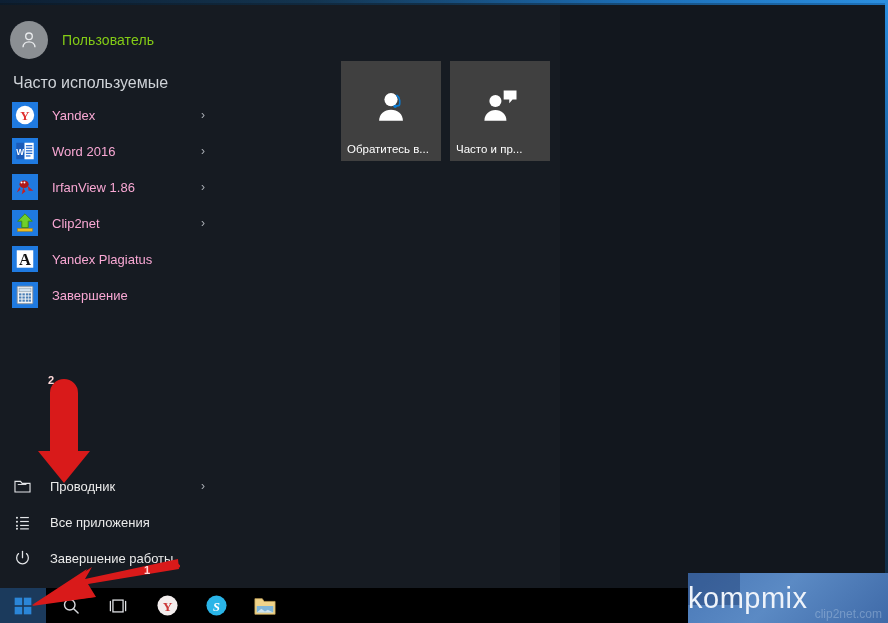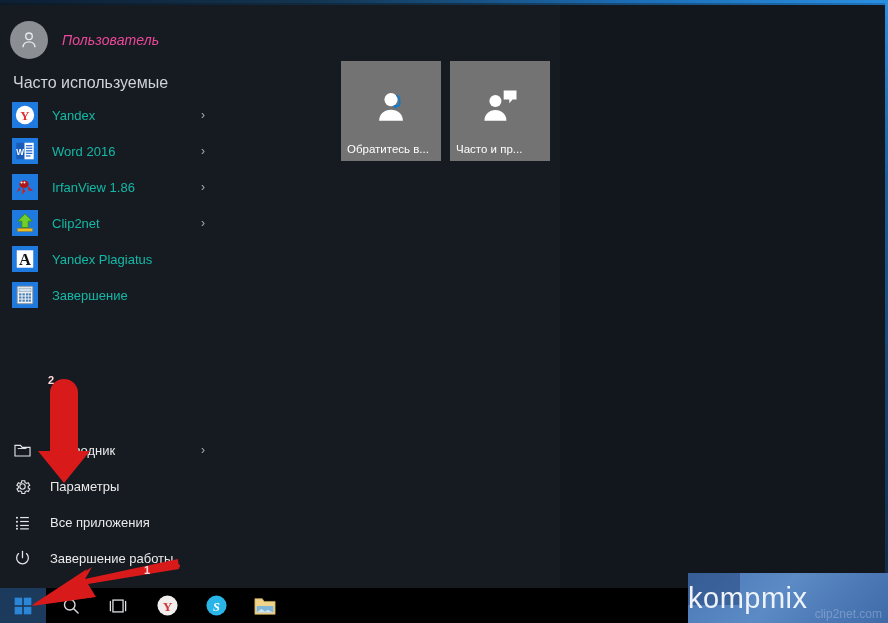--- a/index.html
+++ b/index.html
@@ -49,21 +49,21 @@
   }
   .avatar {
     width: 38px; height: 38px; border-radius: 50%;
     background: #8b8f93;
     display: flex; align-items: center; justify-content: center;
     flex: 0 0 auto;
   }
   .avatar svg { display: block; }
   .user-name {
     margin-left: 14px;
-    color: #ec4899; font-size: 14px; letter-spacing: .1px; font-style: italic;
+    color: #84cc16; font-size: 14px; letter-spacing: .1px;
   }
 
   
   .section-head {
     position: absolute; left: 13px; top: 69px;
     color: #cfd3d8; font-size: 16px;
   }
 
   
   #app-list { position: absolute; left: 0; top: 92px; width: 215px; }
@@ -72,21 +72,21 @@
     display: flex; align-items: center;
     height: 36px; padding-left: 12px;
   }
   .app-icon {
     width: 26px; height: 26px; flex: 0 0 auto;
     background: #1f7ae0;
     display: flex; align-items: center; justify-content: center;
     overflow: hidden;
   }
   .app-label {
-    margin-left: 14px; color: #14b8a6; font-size: 13px; white-space: nowrap;
+    margin-left: 14px; color: #f9a8d4; font-size: 13px; white-space: nowrap;
   }
   .chev {
     position: absolute; right: 10px; top: 50%;
     transform: translateY(-50%);
     color: #a9aeb4; font-size: 12px; font-weight: 300;
   }
 
   
   #bottom-menu { position: absolute; left: 0; bottom: 12px; width: 215px; }
   .menu-item {
@@ -101,21 +101,21 @@
   }
   .menu-label {
     margin-left: 18px; color: #eaeaea; font-size: 13px; white-space: nowrap;
   }
 
   
   #tiles { position: absolute; left: 341px; top: 56px; display: flex; gap: 9px; }
   .tile {
     position: relative;
     width: 100px; height: 100px;
-    background: #737373;
+    background: #404040;
     display: flex; flex-direction: column;
     align-items: center; justify-content: center;
   }
   .tile-glyph { margin-top: -6px; }
   .tile-label {
     position: absolute; left: 6px; bottom: 6px;
     color: #fff; font-size: 11.5px; white-space: nowrap;
   }
 
   
@@ -285,29 +285,20 @@
         <div class="menu-icon">
           <svg width="19" height="19" viewBox="0 0 24 24">
             <path d="M2.5 5.5h7l2 2.5h10v11h-19z" fill="none" stroke="#e4e6e9" stroke-width="1.4"></path>
             <path d="M6 9.5h11" stroke="#e4e6e9" stroke-width="1.2"></path>
           </svg>
         </div>
         <span class="menu-label">Проводник</span>
         <span class="chev">›</span>
       </div>
 
-      <div class="menu-item">
-        <div class="menu-icon">
-          <svg width="19" height="19" viewBox="0 0 24 24">
-            <path fill="none" stroke="#e4e6e9" stroke-width="1.4" d="M12 8.6a3.4 3.4 0 100 6.8 3.4 3.4 0 000-6.8z"></path>
-            <path fill="none" stroke="#e4e6e9" stroke-width="1.4" d="M19.3 13.9l1.9 1.1-1.9 3.3-2.1-.8a7.5 7.5 0 01-1.9 1.1l-.3 2.2h-3.8l-.3-2.2a7.5 7.5 0 01-1.9-1.1l-2.1.8-1.9-3.3 1.9-1.1a7.6 7.6 0 010-2.2L4.9 10.6 6.8 7.3l2.1.8a7.5 7.5 0 011.9-1.1l.3-2.2h3.8l.3 2.2c.7.3 1.3.6 1.9 1.1l2.1-.8 1.9 3.3-1.9 1.1a7.6 7.6 0 010 2.2z"></path>
-          </svg>
-        </div>
-        <span class="menu-label">Параметры</span>
-      </div>
 
       <div class="menu-item">
         <div class="menu-icon">
           <svg width="19" height="19" viewBox="0 0 24 24">
             <g fill="#e4e6e9">
               <circle cx="5" cy="6" r="1.3"></circle>
                 <circle cx="5" cy="11" r="1.3"></circle>
               <circle cx="5" cy="16" r="1.3"></circle>
                 <circle cx="5" cy="20" r="1.3"></circle>
               <rect x="9" y="5" width="11" height="1.5"></rect>

